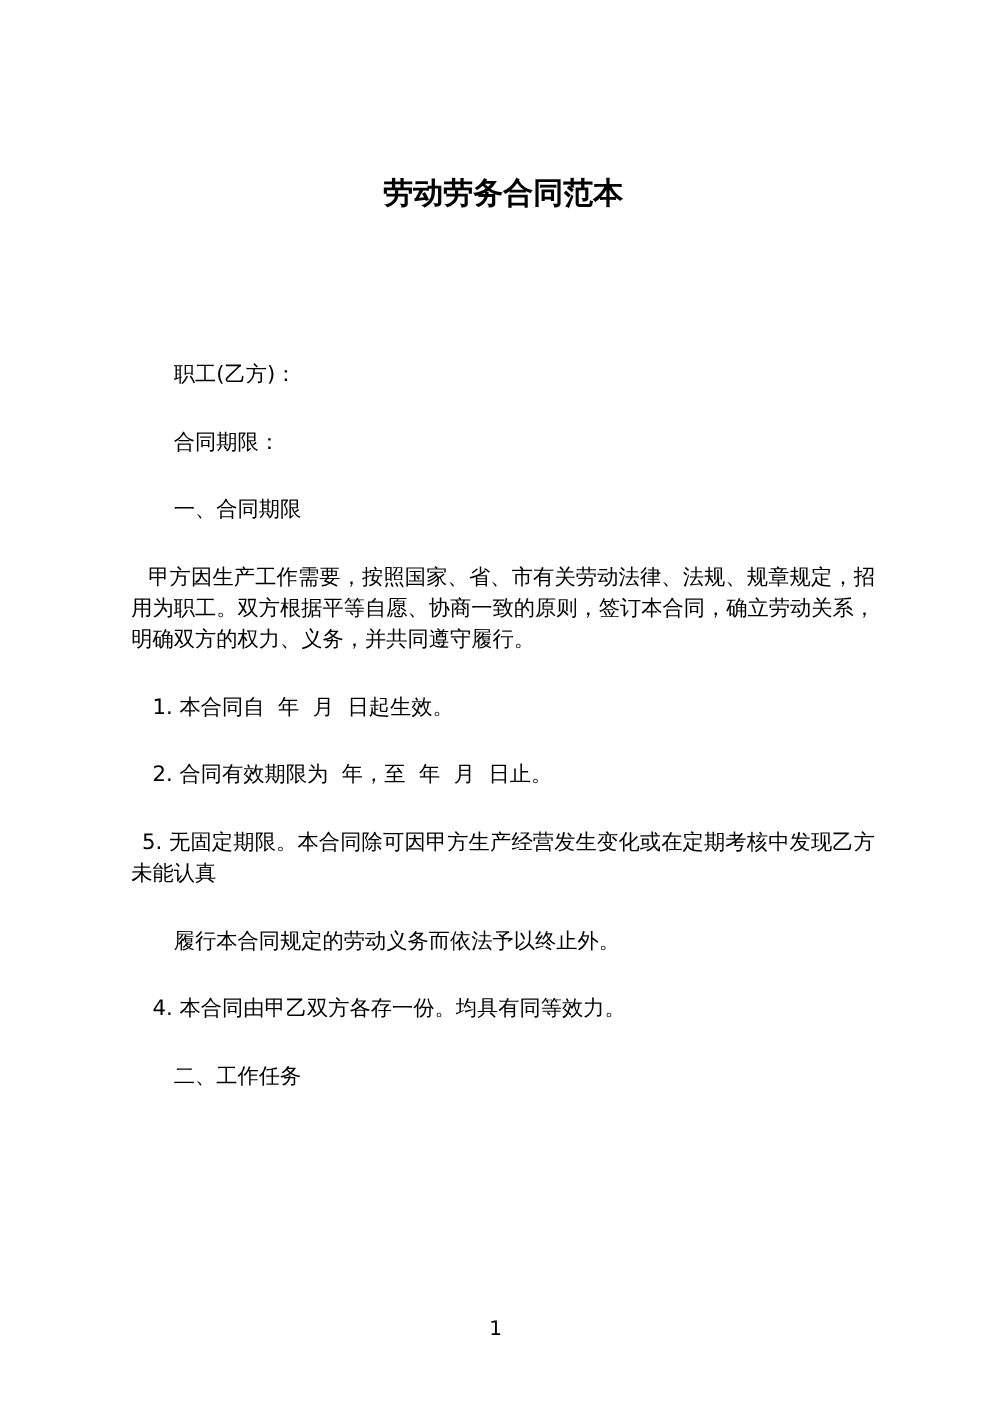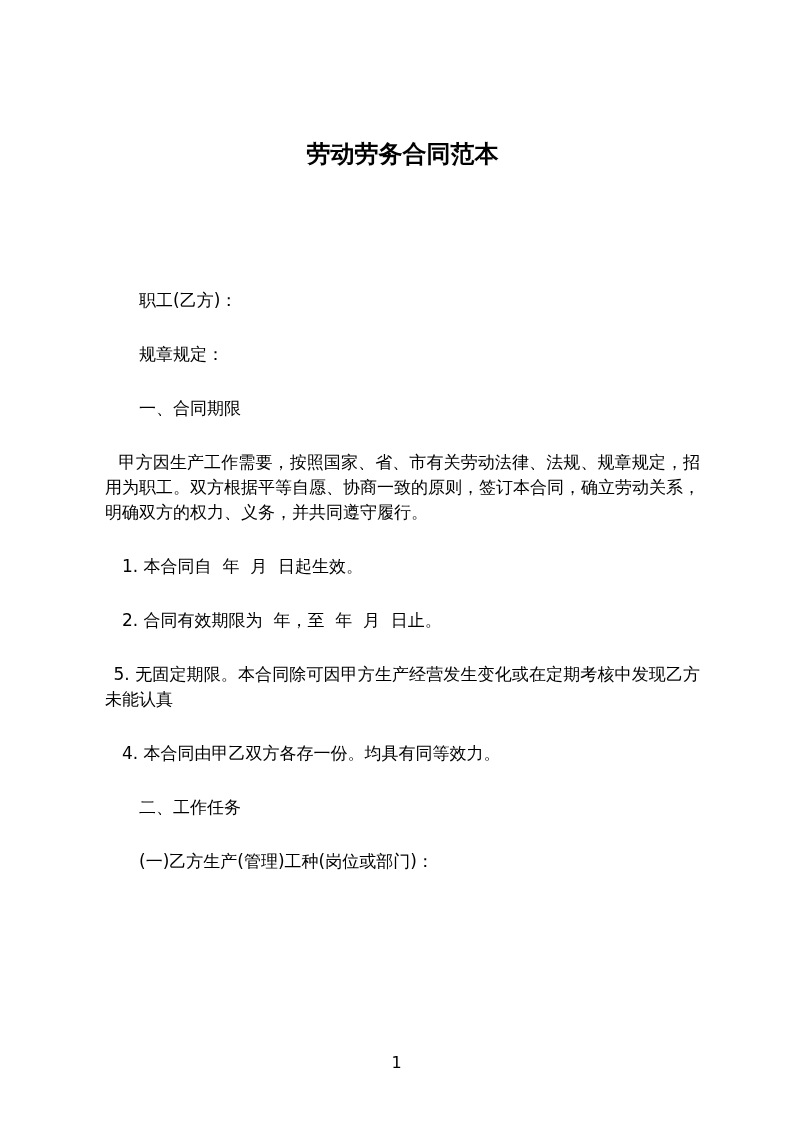--- a/index.html
+++ b/index.html
@@ -49,34 +49,34 @@
 </head>
 <body>
 
 <div class="page">
 
   <h1 class="doc-title">劳动劳务合同范本</h1>
 
 
   <p class="line ind2">职工(乙方)：</p>
 
-  <p class="line ind2">规章规定：</p>
+  <p class="line ind2">合同期限：</p>
 
   <p class="line ind2">一、合同期限</p>
 
   <p class="line ind08 justify">甲方因生产工作需要，按照国家、省、市有关劳动法律、法规、规章规定，招用为职工。双方根据平等自愿、协商一致的原则，签订本合同，确立劳动关系，明确双方的权力、义务，并共同遵守履行。</p>
 
   <p class="line ind1">1. 本合同自  年  月  日起生效。</p>
 
   <p class="line ind1">2. 合同有效期限为  年，至  年  月  日止。</p>
 
   <p class="line ind05 justify">5. 无固定期限。本合同除可因甲方生产经营发生变化或在定期考核中发现乙方未能认真</p>
 
+  <p class="line ind2">履行本合同规定的劳动义务而依法予以终止外。</p>
 
   <p class="line ind1">4. 本合同由甲乙双方各存一份。均具有同等效力。</p>
 
   <p class="line ind2">二、工作任务</p>
 
-  <p class="line ind2">(一)乙方生产(管理)工种(岗位或部门)：</p>
 
   <div class="page-num">1</div>
 
 </div>
 
 </body></html>

